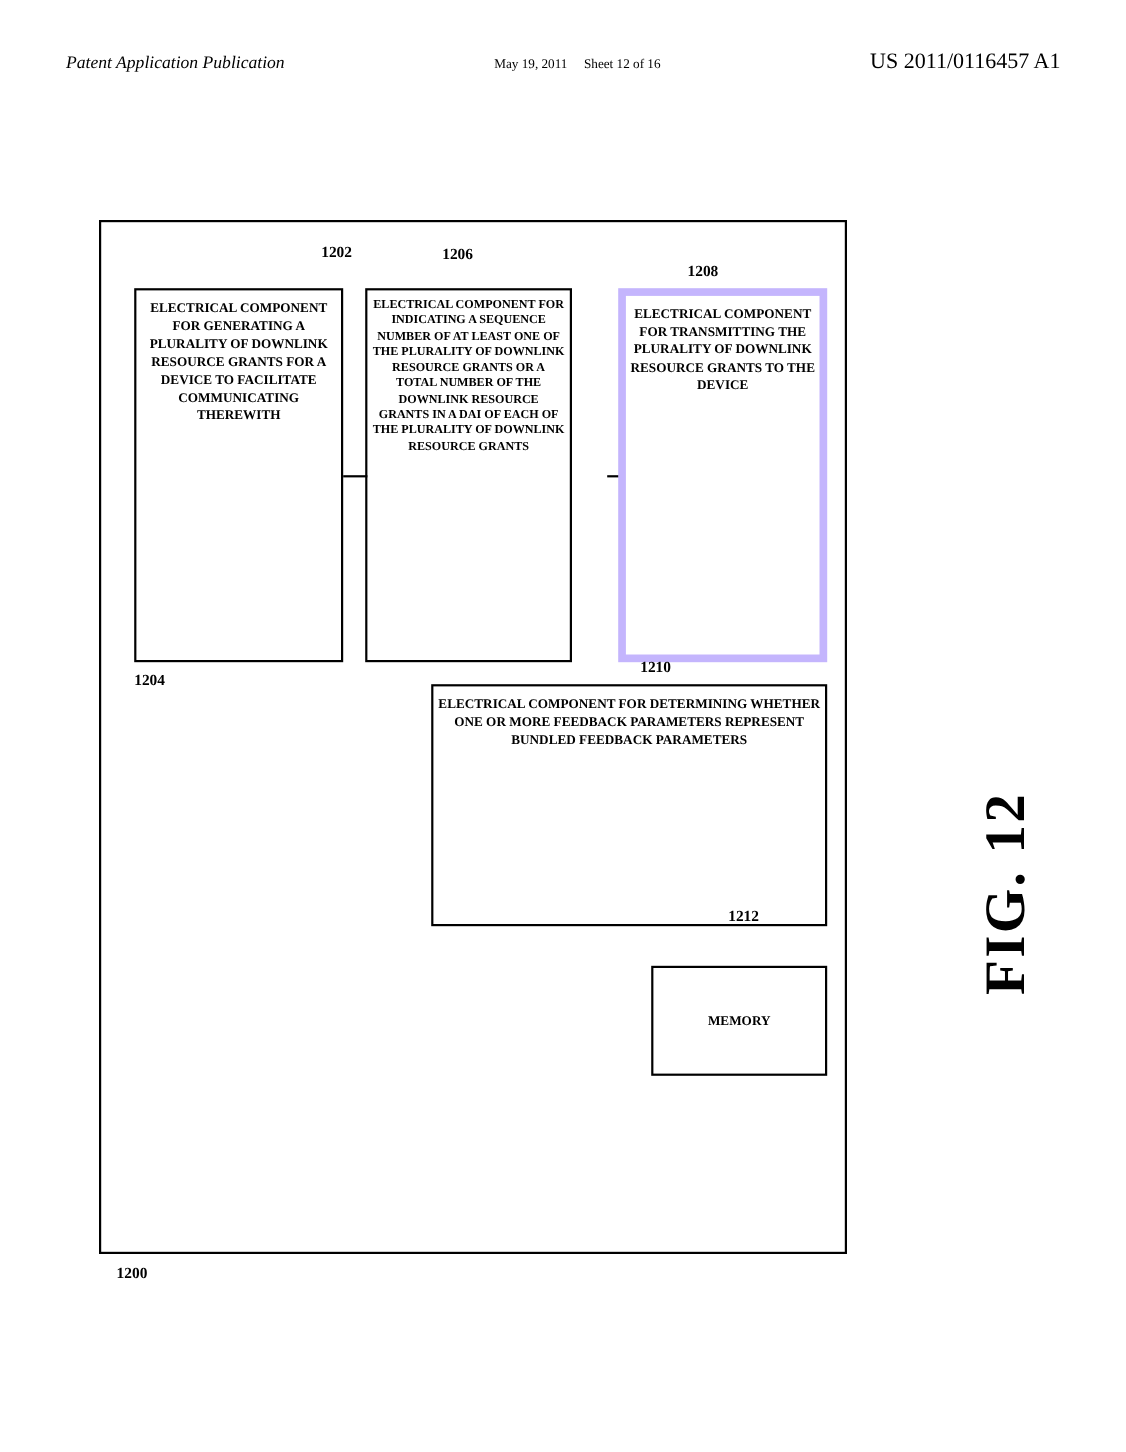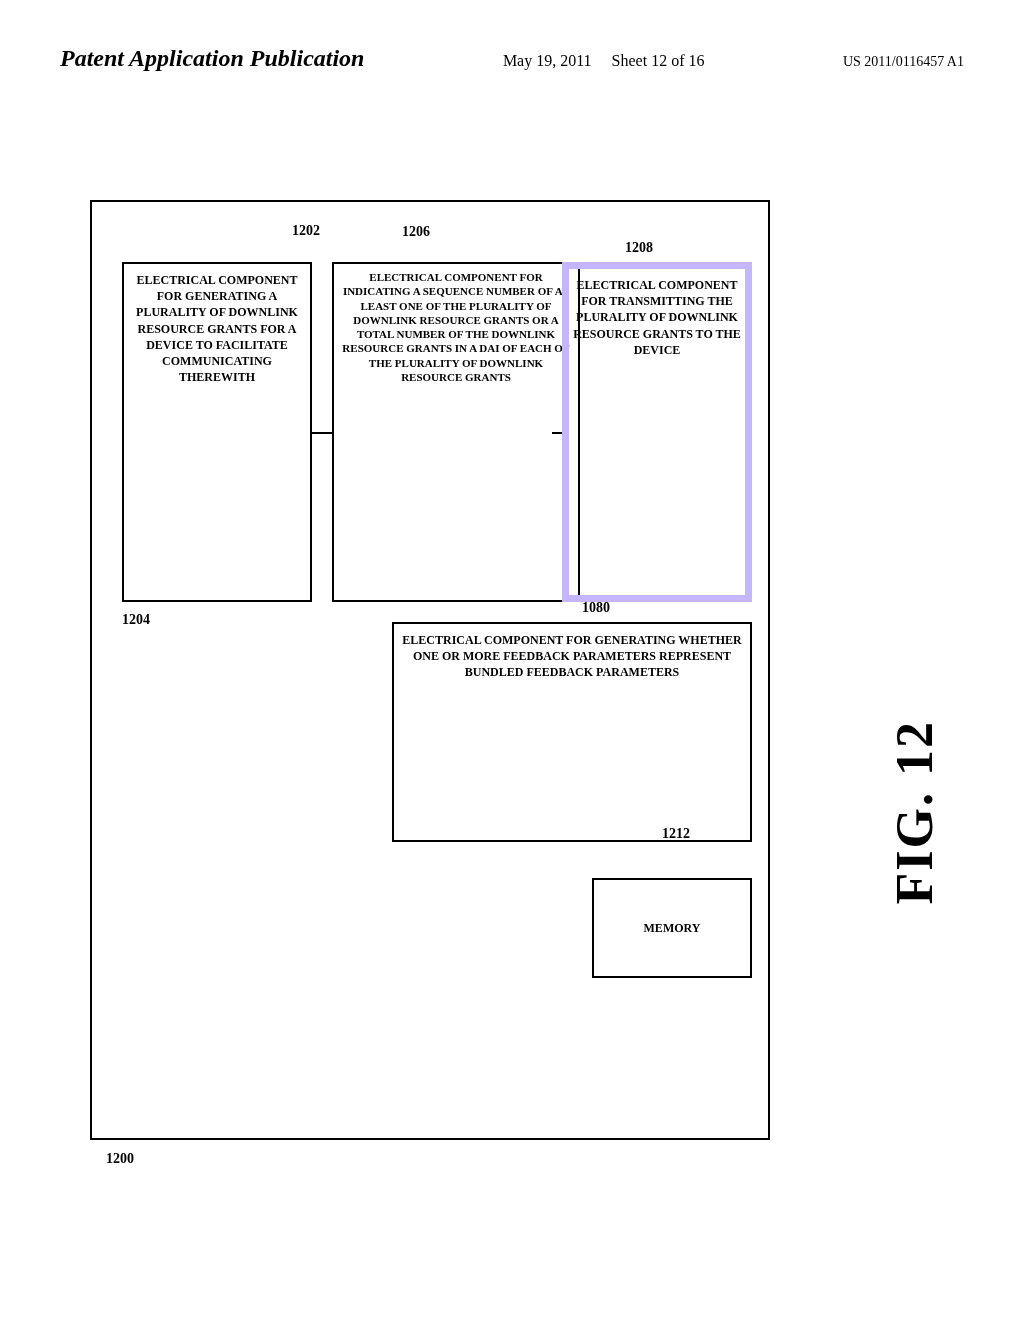--- a/index.html
+++ b/index.html
@@ -24,31 +24,31 @@
       top: 45px;
       left: 0;
       right: 0;
       display: flex;
       justify-content: space-between;
       align-items: baseline;
       padding: 0 60px;
     }
 
     .header-left {
-      font-size: 24px;
-      font-weight: bold;
+      font-size: 16px;
+      font-weight: normal;
       font-style: italic;
     }
 
     .header-center {
-      font-size: 16px;
+      font-size: 12px;
     }
 
     .header-right {
-      font-size: 14px;
+      font-size: 20px;
     }
 
     
     .diagram-area {
       position: absolute;
       top: 160px;
       left: 60px;
       right: 60px;
       bottom: 100px;
     }
@@ -95,21 +95,21 @@
       top: 410px;
       left: 30px;
       font-size: 14px;
     }
 
     
     .box-1206 {
       position: absolute;
       top: 60px;
       left: 240px;
-      width: 248px;
+      width: 188px;
       height: 340px;
       border: 2px solid #000;
     }
 
     .label-1206 {
       position: absolute;
       top: 22px;
       left: 310px;
       font-size: 14px;
     }
@@ -271,25 +271,25 @@
 
       <div class="box-1208">
         <div class="box-text">ELECTRICAL COMPONENT FOR TRANSMITTING THE PLURALITY OF DOWNLINK RESOURCE GRANTS TO THE DEVICE</div>
       </div>
 
       <div class="label-1208">
         <span class="ref-label">1208</span>
       </div>
 
       <div class="box-1210">
-        <div class="box-text">ELECTRICAL COMPONENT FOR GENERATING WHETHER ONE OR MORE FEEDBACK PARAMETERS REPRESENT BUNDLED FEEDBACK PARAMETERS</div>
+        <div class="box-text">ELECTRICAL COMPONENT FOR DETERMINING WHETHER ONE OR MORE FEEDBACK PARAMETERS REPRESENT BUNDLED FEEDBACK PARAMETERS</div>
       </div>
 
       <div class="label-1210">
-        <span class="ref-label">1080</span>
+        <span class="ref-label">1210</span>
       </div>
 
       <div class="box-1212">
         <div class="box-text">MEMORY</div>
       </div>
 
       <div class="label-1212-ref">
         <span class="ref-label">1212</span>
       </div>
 

